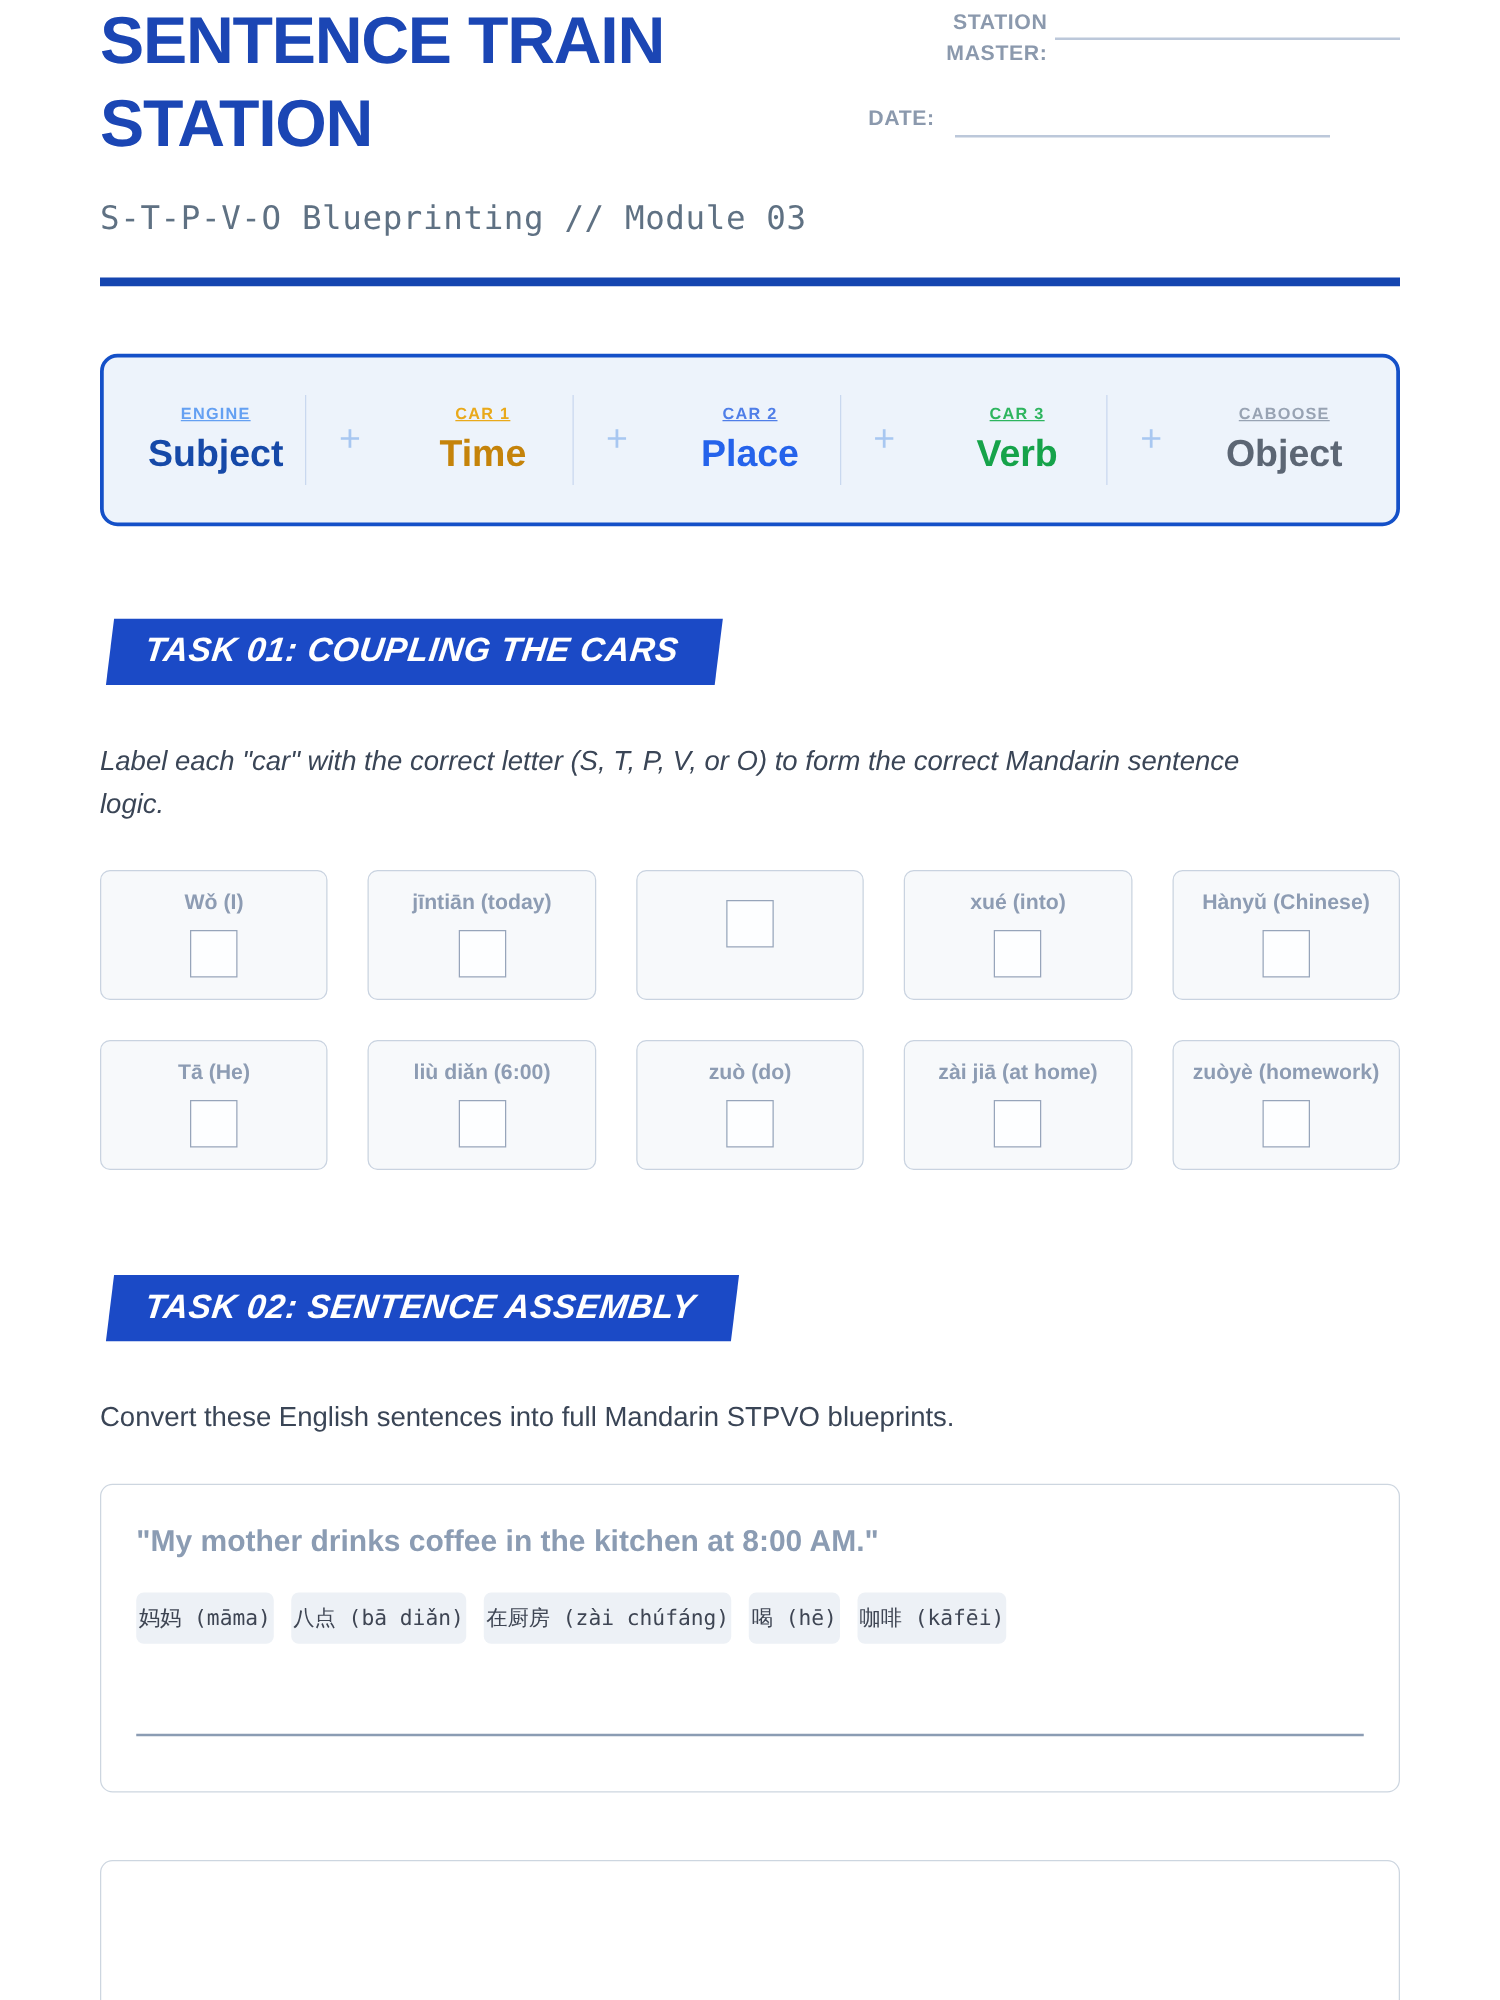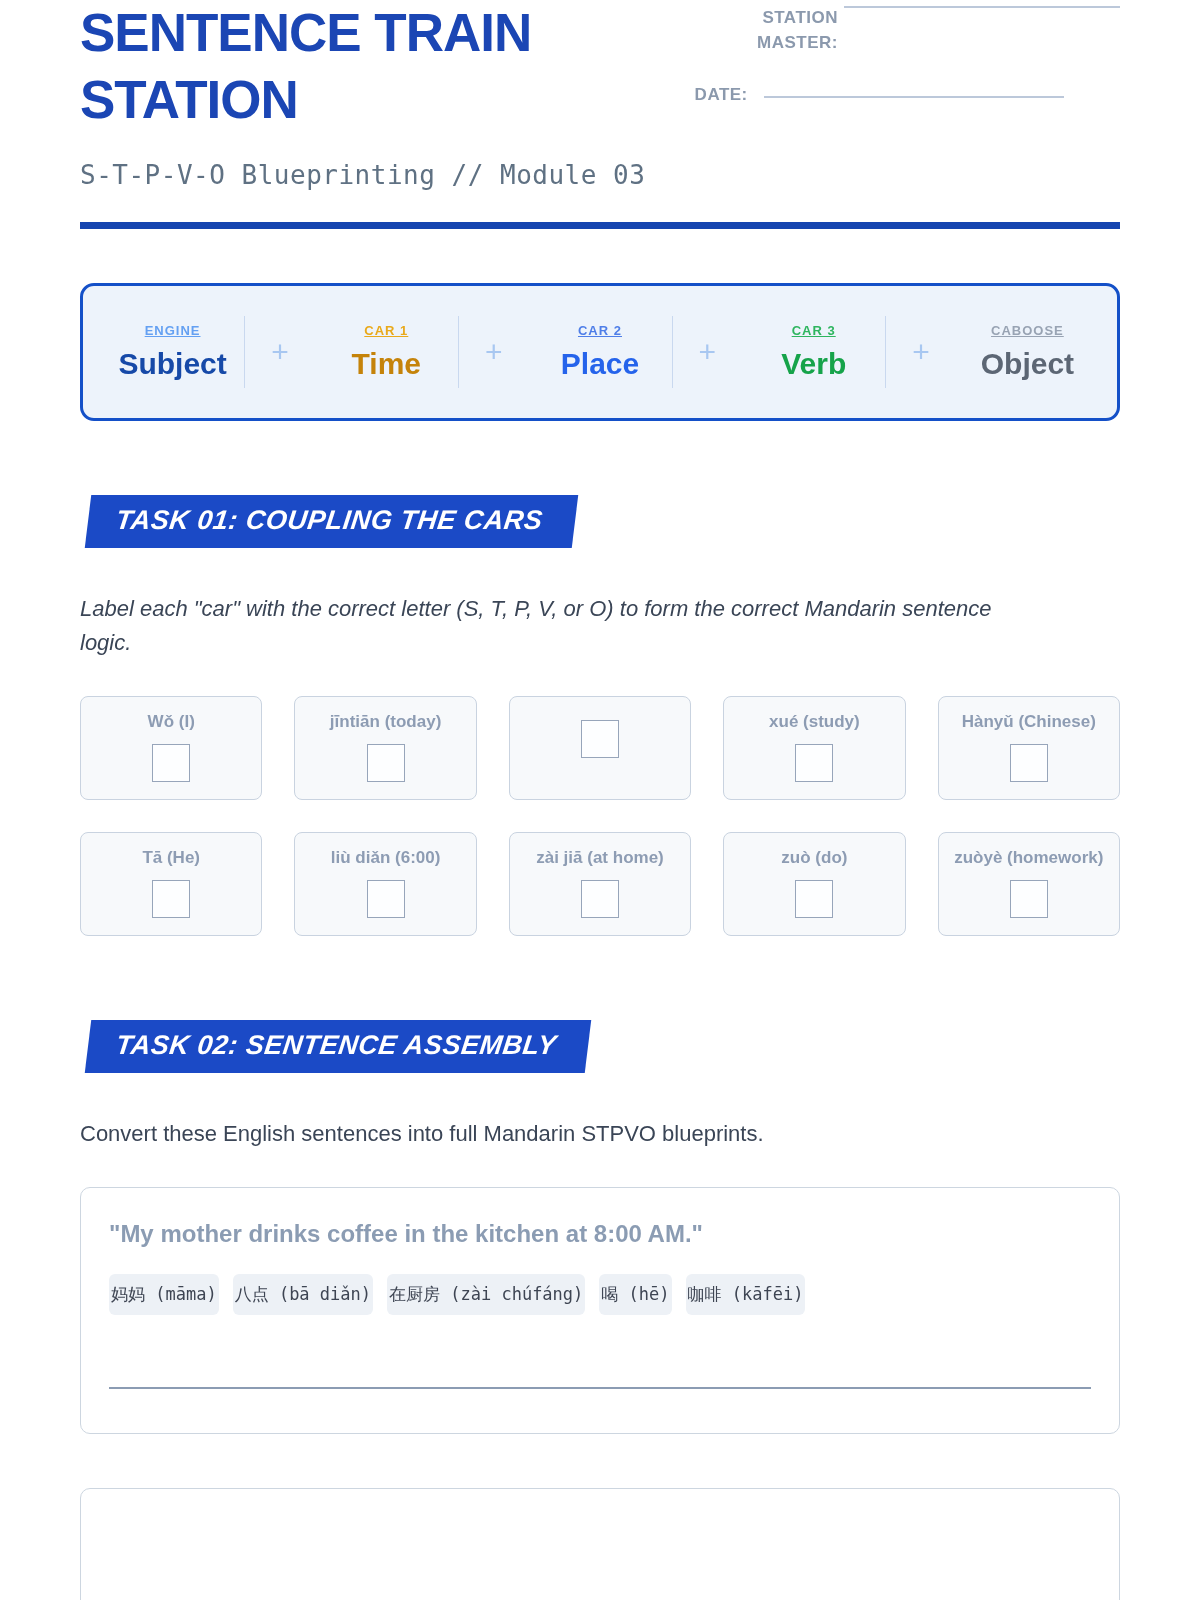--- a/index.html
+++ b/index.html
@@ -3,21 +3,21 @@
 <meta charset="utf-8">
 <style>
   * { margin: 0; padding: 0; box-sizing: border-box; }
   html, body { width: 1200px; height: 1600px; overflow: hidden; background: #ffffff; }
   body { font-family: "Liberation Sans", sans-serif; padding: 0 80px; }
 
   
   .header { display: flex; justify-content: space-between; }
   .page-title { font-size: 53px; font-weight: 900; line-height: 1.26; letter-spacing: -1px; color: #1b46b4; width: 600px; }
   .fields { width: 440px; padding-top: 6px; }
-  .field-row { display: flex; align-items: flex-start; }
+  .field-row { display: flex; align-items: center; }
   .field-row.sm-row { justify-content: flex-end; }
   .field-label { font-size: 17px; font-weight: 700; color: #8b99ad; letter-spacing: 0.5px; line-height: 1.45; }
   .sm-label { width: 112px; text-align: right; }
   .write-line { border-bottom: 2px solid #bcc8da; }
   .sm-line { width: 276px; margin-left: 6px; }
   .date-row { margin-top: 28px; padding-right: 56px; }
   .date-label { width: 70px; text-align: right; margin-right: 16px; }
   .date-line { width: 310px; position: relative; top: 13px; }
   .subtitle { margin-top: 26px; font-family: "DejaVu Sans Mono", monospace; font-size: 26px; color: #5f7183; letter-spacing: 0.5px; }
   .header-divider { margin-top: 32px; height: 7px; background: #1545b0; }
@@ -131,41 +131,41 @@
     <div class="answer-checkbox"></div>
   </div>
   <div class="word-box">
     <div class="word-box-label">jīntiān (today)</div>
     <div class="answer-checkbox"></div>
   </div>
   <div class="word-box">
     <div class="answer-checkbox"></div>
   </div>
   <div class="word-box">
-    <div class="word-box-label">xué (study)</div>
+    <div class="word-box-label">xué (into)</div>
     <div class="answer-checkbox"></div>
   </div>
   <div class="word-box">
     <div class="word-box-label">Hànyǔ (Chinese)</div>
     <div class="answer-checkbox"></div>
   </div>
   <div class="word-box">
     <div class="word-box-label">Tā (He)</div>
     <div class="answer-checkbox"></div>
   </div>
   <div class="word-box">
     <div class="word-box-label">liù diǎn (6:00)</div>
     <div class="answer-checkbox"></div>
   </div>
   <div class="word-box">
-    <div class="word-box-label">zài jiā (at home)</div>
+    <div class="word-box-label">zuò (do)</div>
     <div class="answer-checkbox"></div>
   </div>
   <div class="word-box">
-    <div class="word-box-label">zuò (do)</div>
+    <div class="word-box-label">zài jiā (at home)</div>
     <div class="answer-checkbox"></div>
   </div>
   <div class="word-box">
     <div class="word-box-label">zuòyè (homework)</div>
     <div class="answer-checkbox"></div>
   </div>
 </div>
 
 
 <div class="task-banner banner2">

